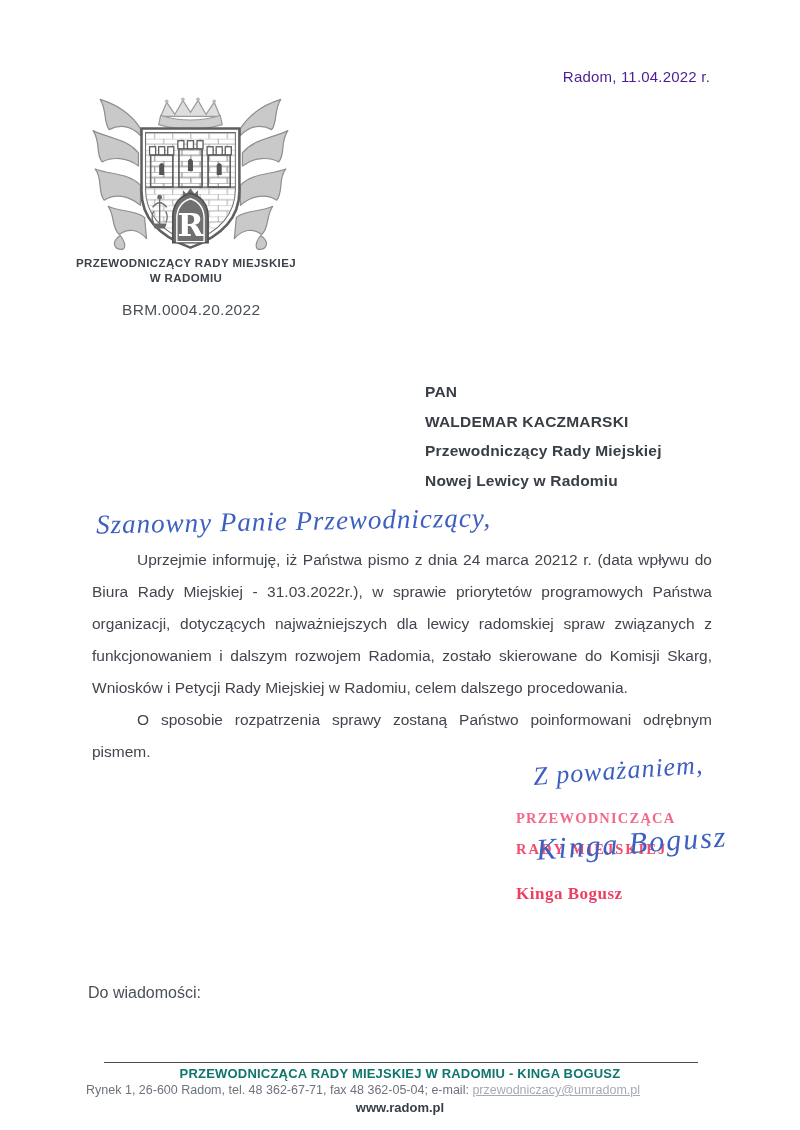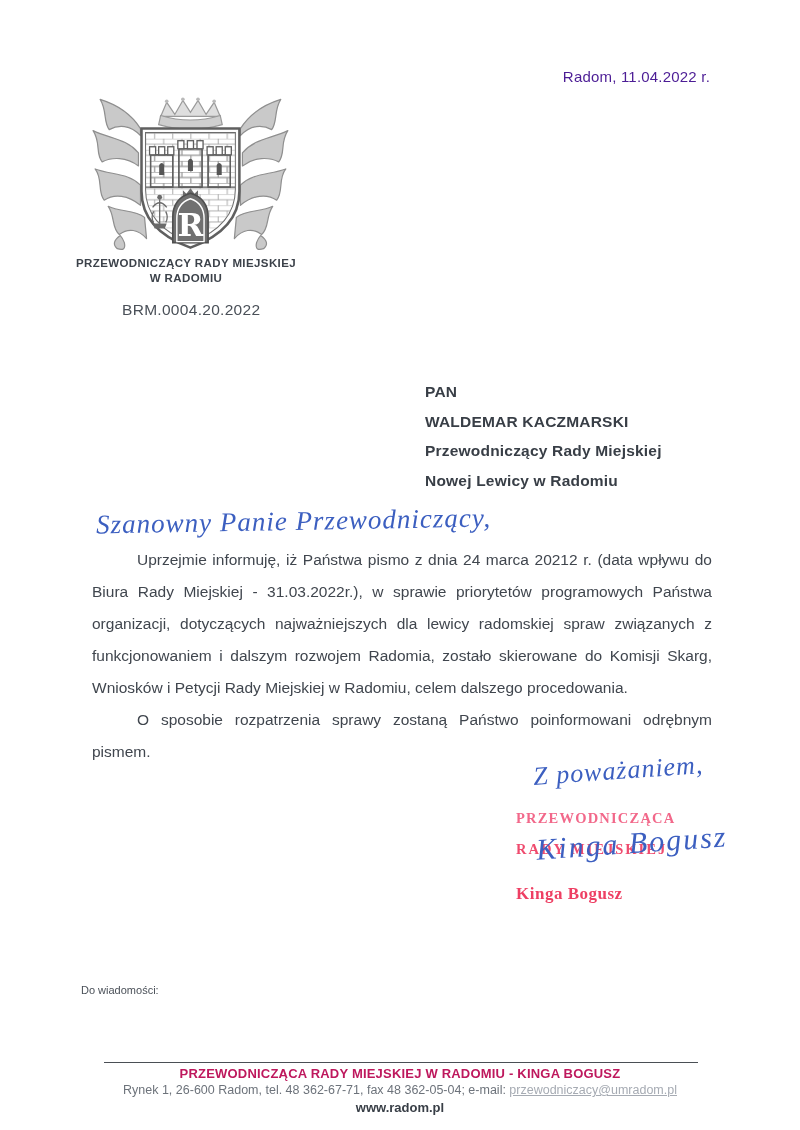--- a/index.html
+++ b/index.html
@@ -59,34 +59,34 @@
   }
   .stamp-line1{font-size:14.5px;letter-spacing:1.2px;color:#f2688a;font-weight:bold;}
   .stamp-line2{font-size:14.5px;letter-spacing:2px;color:#ef4b6e;font-weight:bold;margin-top:14px;}
   .stamp-name{font-size:17px;letter-spacing:.5px;color:#ee3f63;font-weight:bold;margin-top:26px;}
   .signature-script{
     position:absolute;left:536px;top:826px;
     font-size:30px;letter-spacing:2px;
     transform:rotate(-4deg);
     white-space:nowrap;
   }
-  .cc-block{position:absolute;left:81px;top:984px;font-size:11px;color:#4a5058;}
+  .cc-block{position:absolute;left:88px;top:984px;font-size:16px;color:#4a5058;}
   .cc-label{margin-bottom:3px;}
   .cc-item{margin-left:36px;line-height:18px;}
   .cc-item .num{display:inline-block;width:28px;}
   .footer-rule{
     position:absolute;left:104px;top:1062px;width:594px;height:0;
     border-top:1.5px solid #4a4f55;
   }
   .footer-line1{
     position:absolute;left:0;top:1066px;width:800px;text-align:center;
-    font-size:13px;font-weight:bold;color:#be185d;letter-spacing:.2px;
+    font-size:13px;font-weight:bold;color:#0f766e;letter-spacing:.2px;
   }
   .footer-line2{
-    position:absolute;left:0;top:1083px;width:800px;text-align:center;
+    position:absolute;left:0;top:1083px;width:640px;text-align:right;
     font-size:12.5px;color:#6d737b;
   }
   .footer-line2 a{color:#a6abb3;text-decoration:underline;}
   .footer-line3{
     position:absolute;left:0;top:1100px;width:800px;text-align:center;
     font-size:13px;font-weight:bold;color:#383e46;
   }
 </style>
 </head>
 <body>

